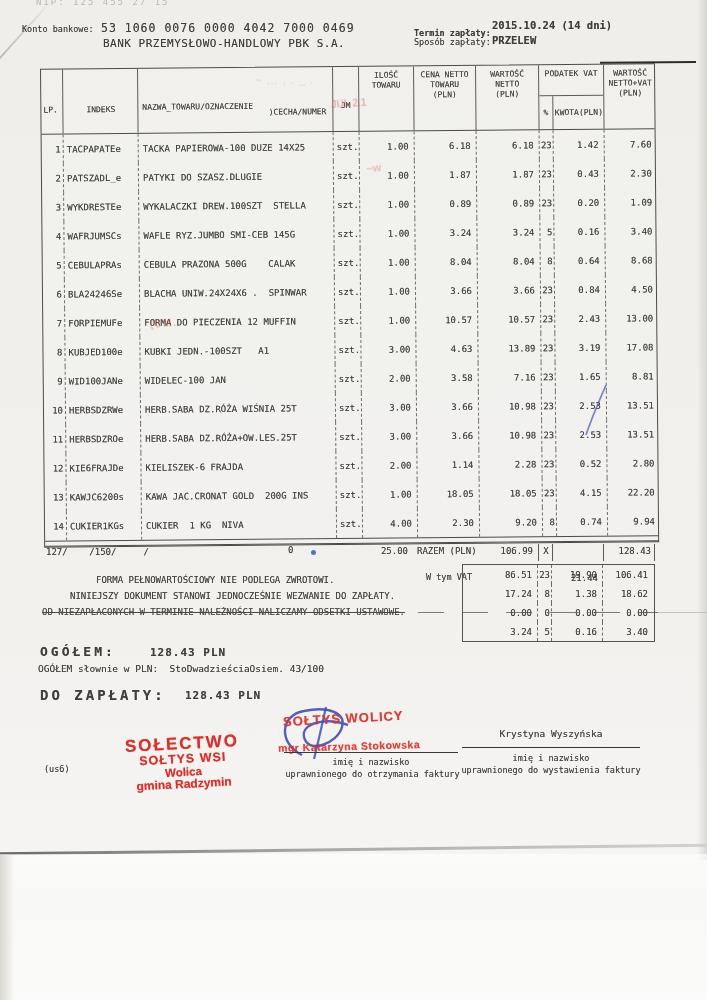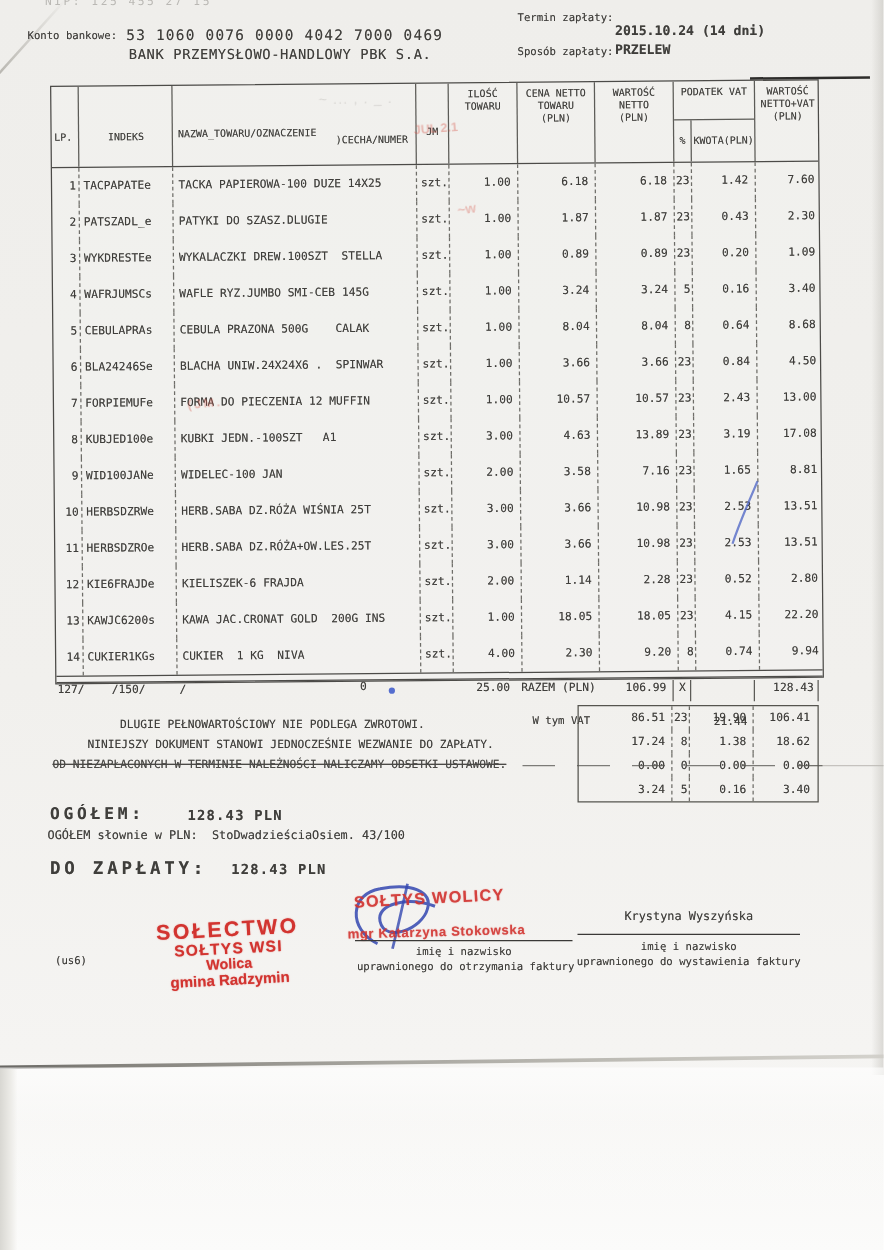--- a/index.html
+++ b/index.html
@@ -32,21 +32,21 @@
     transform:rotate(-48deg); }
   .crease-mid-right{ left:648px; top:612px; width:60px; height:1px; background:#b9b7b2; opacity:.8;}
   .shade-right{ right:0; top:0; width:10px; height:860px;
     background:linear-gradient(270deg, rgba(190,188,182,.5), rgba(190,188,182,0)); }
 
   
   .niprow{ left:36px; top:-3px; font-size:9px; letter-spacing:2px;}
   .konto-label{ left:22px; top:24px;}
   .konto-num{ left:101px; top:21px; font-size:11.5px; letter-spacing:1px;}
   .bank-name{ left:103px; top:37px; font-size:11px; letter-spacing:.5px;}
-  .termin-label{ left:414px; top:10px;}
+  .termin-label{ left:414px; top:28px;font-weight:bold;}
   .termin-value{ left:492px; top:19px; font-size:10.5px; font-weight:bold;}
   .sposob-label{ left:414px; top:37px;}
   .sposob-value{ left:492px; top:34px; font-size:10.5px; font-weight:bold;}
 
   
   .tbl-wrap{ left:40px; top:66px; width:615px; transform:rotate(-0.5deg); transform-origin:50% 0;}
   .tbl{ width:615px; border:1.6px solid #4c4b48; background:rgba(255,255,255,.12); box-sizing:border-box;}
   .grid{ display:grid; grid-template-columns:22px 75px 195px 26px 55px 62px 63px 14px 51px 52px;}
   .hdr{ height:64px; border-bottom:1.4px solid #4c4b48;}
   .hcell{ position:relative; border-right:1px solid #5c5b57; font-size:8px; line-height:10px;
@@ -422,21 +422,21 @@
       </div>
 
       <div class="vrow">
         <div>3.24</div>
         <div class="vpct">5</div>
         <div>0.16</div>
         <div>3.40</div>
       </div>
     </div>
 
-  <span class="abs note1 mono ink">DLUGIE PEŁNOWARTOŚCIOWY NIE PODLEGA ZWROTOWI.</span>
+  <span class="abs note1 mono ink">FORMA PEŁNOWARTOŚCIOWY NIE PODLEGA ZWROTOWI.</span>
   <span class="abs note3 mono ink">OD NIEZAPŁACONYCH W TERMINIE NALEŻNOŚCI NALICZAMY ODSETKI USTAWOWE.</span>
   <span class="abs note2 mono ink">NINIEJSZY DOKUMENT STANOWI JEDNOCZEŚNIE WEZWANIE DO ZAPŁATY.</span>
   <div class="abs note3-dash"></div>
 
   <span class="abs ogolem-label mono ink">OGÓŁEM:</span>
   <span class="abs ogolem-value mono ink">128.43 PLN</span>
   <span class="abs slownie mono ink">OGÓŁEM słownie w PLN:  StoDwadzieściaOsiem. 43/100</span>
   <span class="abs zaplaty-label mono ink">DO ZAPŁATY:</span>
   <span class="abs zaplaty-value mono ink">128.43 PLN</span>
 

